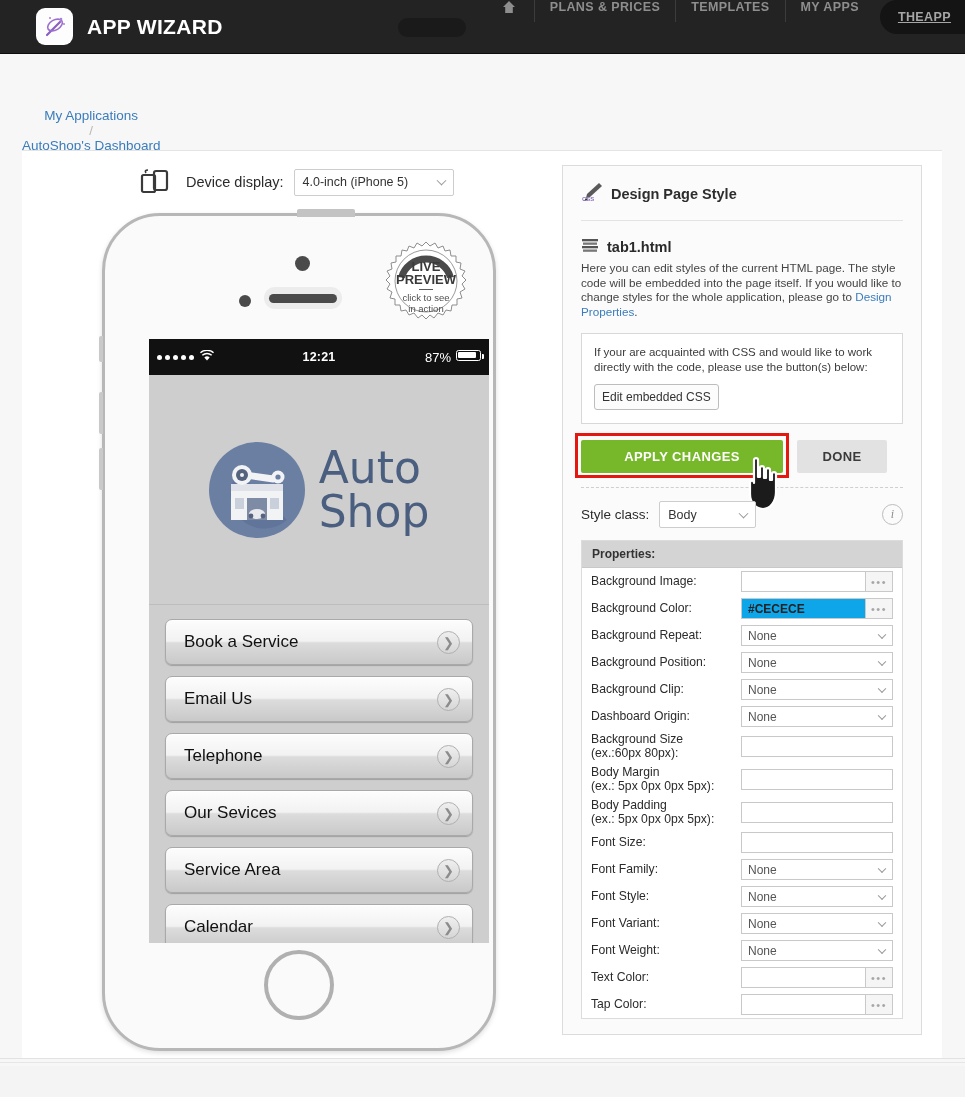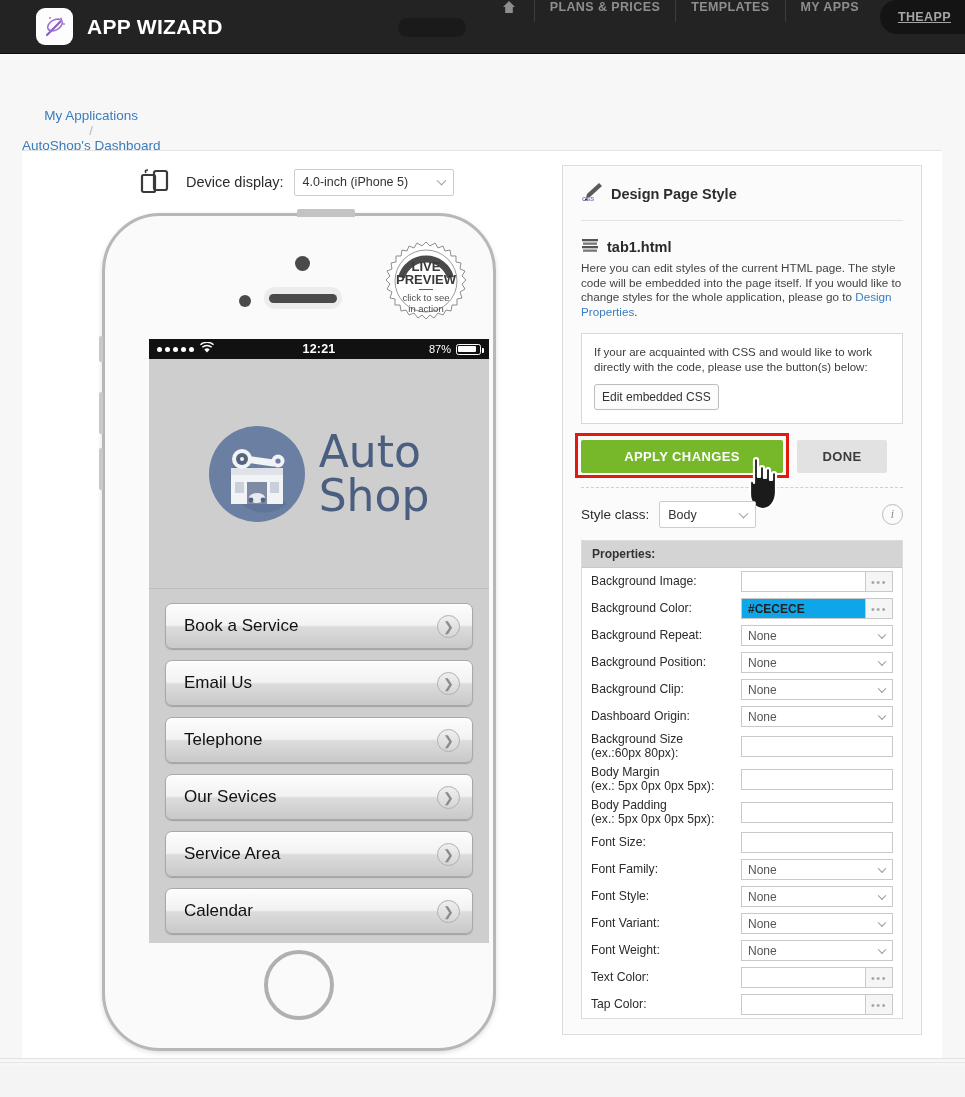--- a/index.html
+++ b/index.html
@@ -177,35 +177,35 @@
   .lb-rule { width: 14px; height: 1.5px; background: #5a5a5a; margin: 2px 0 2px; }
   .lb-l3 { font-size: 9.5px; color: #4e4e4e; line-height: 11px; }
 
   
   .screen {
     position: absolute; top: 123px; left: 44px;
     width: 340px; height: 604px;
     background: #cecece; overflow: hidden;
   }
   .statusbar {
-    height: 20px; background: #111;
+    height: 36px; background: #111;
     display: flex; align-items: center; padding: 0 8px;
     color: #fff; font-size: 12px; position: relative;
     font-family: "Liberation Sans", sans-serif;
   }
   .sb-dots { display: flex; gap: 3px; align-items: center; }
   .sb-dots i { width: 5px; height: 5px; border-radius: 50%; background: #fff; display: block; }
   .sb-wifi { margin-left: 6px; }
   .sb-time {
     position: absolute; left: 0; right: 0; text-align: center;
     font-size: 12.5px; font-weight: bold; letter-spacing: .2px;
   }
   .sb-right {
-    margin-left: auto; display: flex; align-items: center; gap: 5px;
-    font-size: 11px; position: relative; z-index: 2;
+    margin-left: auto; display: flex; align-items: flex-start; gap: 5px;
+    font-size: 13px; position: relative; z-index: 2;
   }
   .battery {
     width: 25px; height: 11px; border: 1.3px solid #fff; border-radius: 2.5px;
     position: relative; padding: 1.3px;
   }
   .battery::after {
     content:''; position: absolute; right: -4px; top: 3px;
     width: 2px; height: 5px; background: #fff; border-radius: 0 1px 1px 0;
   }
   .battery i { display: block; height: 100%; width: 87%; background: #fff; border-radius: 1px; }

